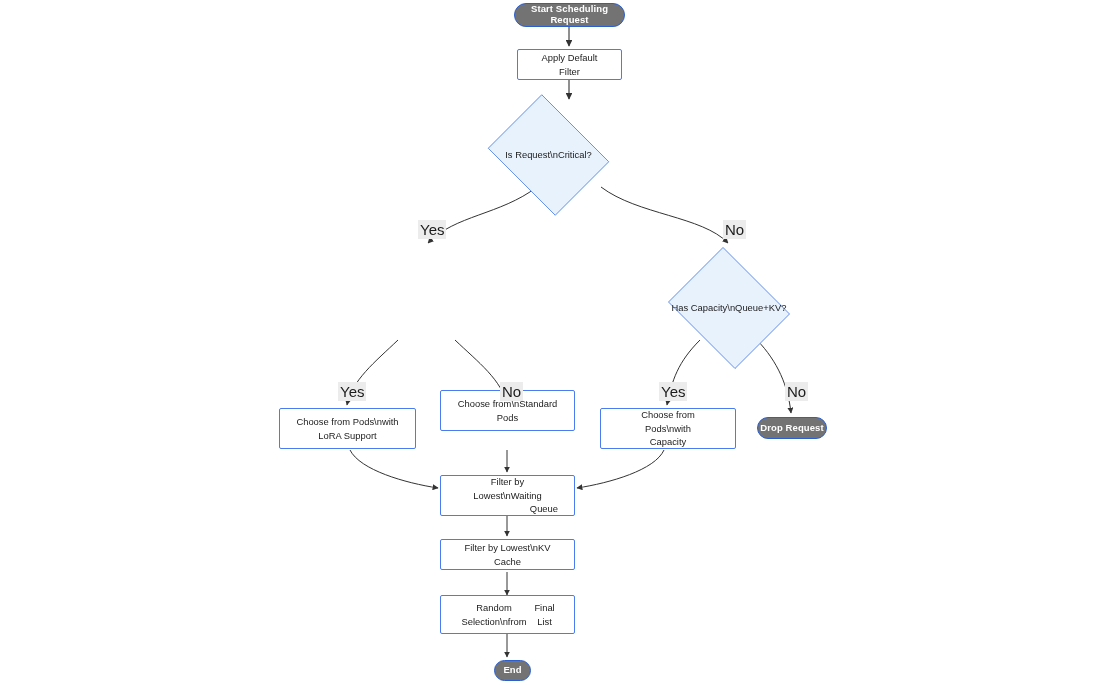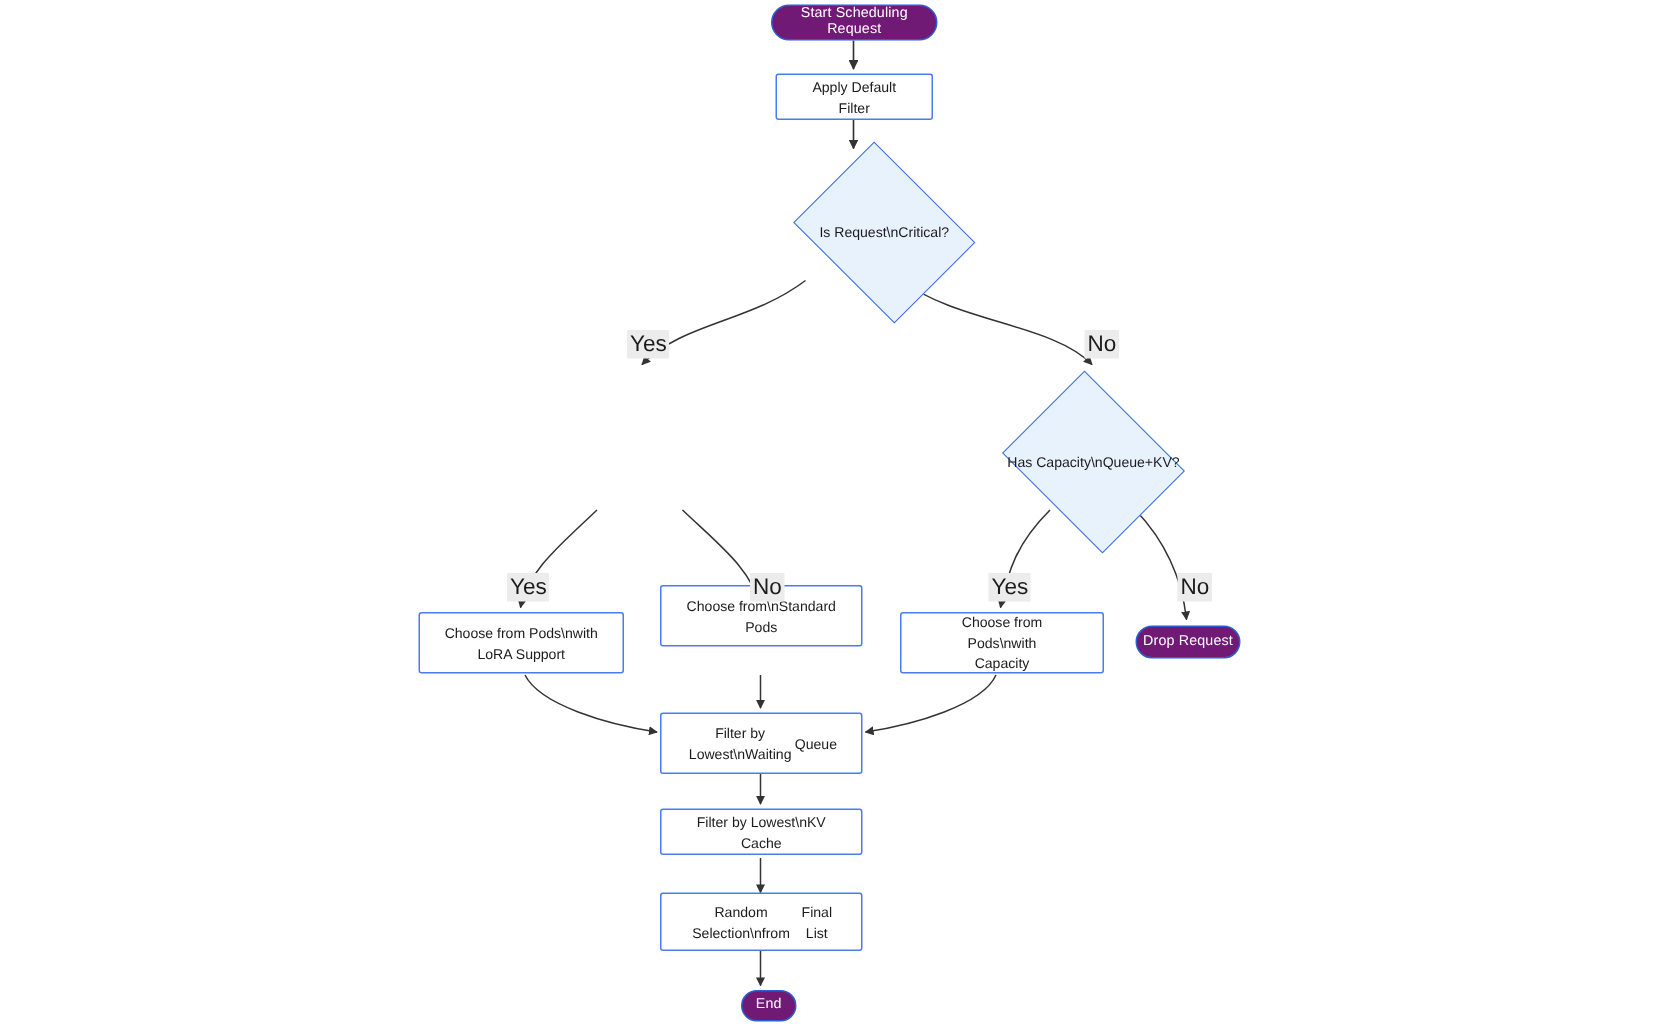--- a/index.html
+++ b/index.html
@@ -28,26 +28,26 @@
     position: absolute;
     box-sizing: border-box;
     display: flex;
     align-items: center;
     justify-content: center;
     text-align: center;
     z-index: 3;
   }
   
   .terminal {
-    background: #701a75;
+    background: #737373;
     border: 1.6px solid #2b5fd0;
     border-radius: 999px;
     color: #ffffff;
     font-size: 9.5px;
-    font-weight: normal;
+    font-weight: bold;
     letter-spacing: 0.1px;
     line-height: 1.15;
   }
   
   .process {
     background: #ffffff;
     border: 1.4px solid #4a7cf0;
     border-radius: 2px;
     color: #1b1b1b;
     font-size: 9.4px;
@@ -132,21 +132,21 @@
   </svg>
 
   <div class="node terminal" style="left:514px; top:3px; width:111px; height:24px;">
     <span>Start Scheduling Request</span>
   </div>
 
   <div class="node process" style="left:517px; top:49px; width:105px; height:31px;">
     <span>Apply Default Filter</span>
   </div>
 
-  <div class="node decision" style="left:522px; top:101px; width:135px; height:108px;">
+  <div class="node decision" style="left:481px; top:101px; width:135px; height:108px;">
     <span class="dia-shape"></span>
     <span class="dia-label">Is Request\nCritical?</span>
   </div>
 
 
   <div class="node decision" style="left:662px; top:253px; width:134px; height:110px;">
     <span class="dia-shape"></span>
     <span class="dia-label">Has Capacity\nQueue+KV?</span>
   </div>
 
@@ -162,21 +162,21 @@
 
   <div class="node process" style="left:600px; top:408px; width:136px; height:41px; flex-direction:column;">
     <span>Choose from Pods\nwith</span>
     <span>Capacity</span>
   </div>
 
   <div class="node terminal" style="left:757px; top:417px; width:70px; height:22px;">
     <span>Drop Request</span>
   </div>
 
-  <div class="node process" style="left:440px; top:475px; width:135px; height:41px; ">
+  <div class="node process" style="left:440px; top:475px; width:135px; height:41px; flex-direction:column;align-items:flex-end;">
     <span>Filter by Lowest\nWaiting</span>
     <span>Queue</span>
   </div>
 
   <div class="node process" style="left:440px; top:539px; width:135px; height:31px;">
     <span>Filter by Lowest\nKV Cache</span>
   </div>
 
   <div class="node process" style="left:440px; top:595px; width:135px; height:39px; flex-direction:row;">
     <span>Random Selection\nfrom</span>

